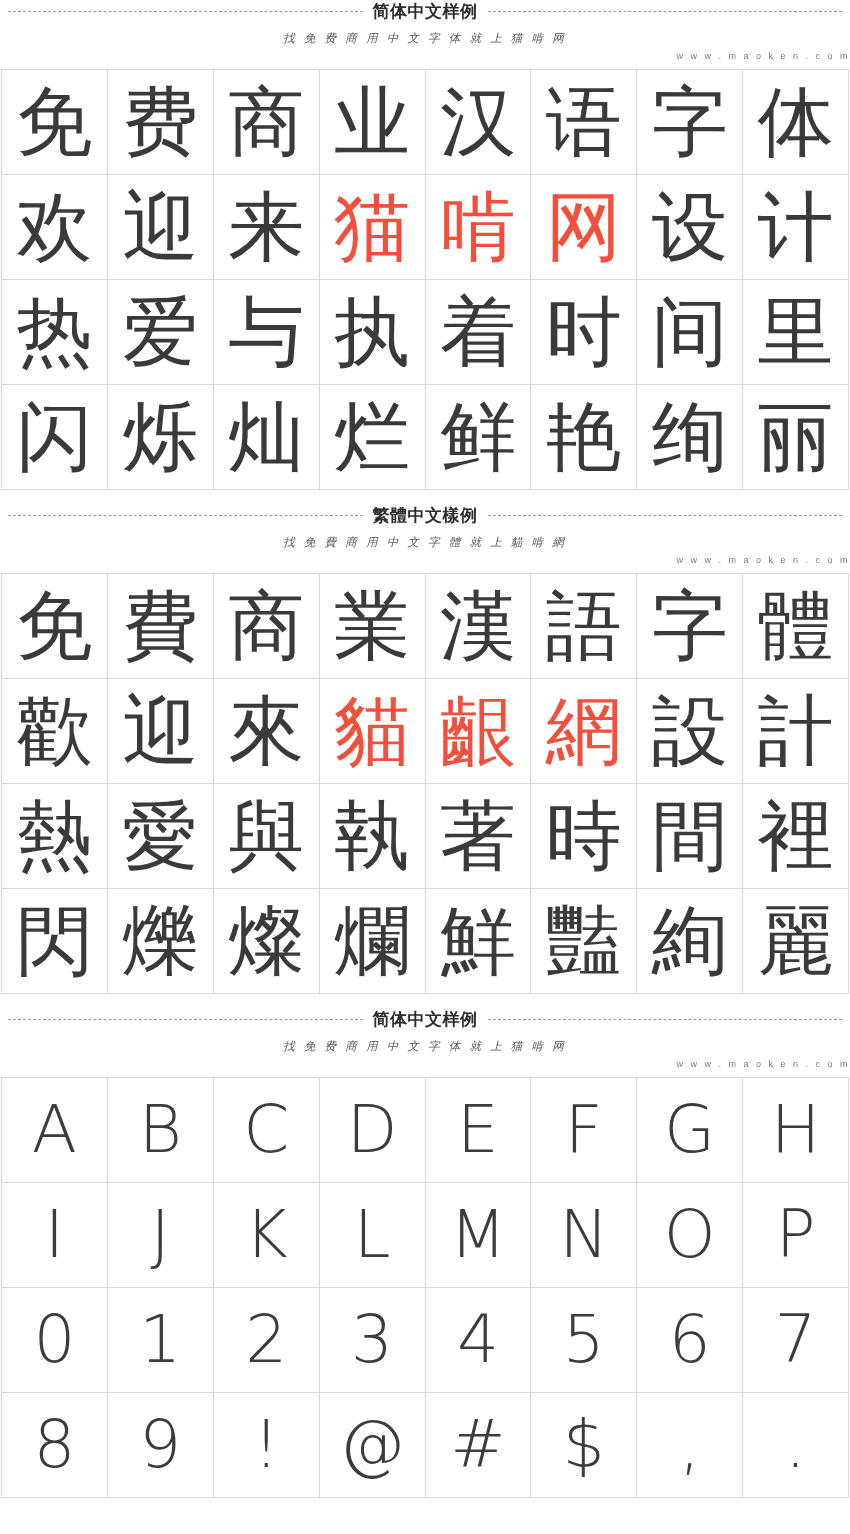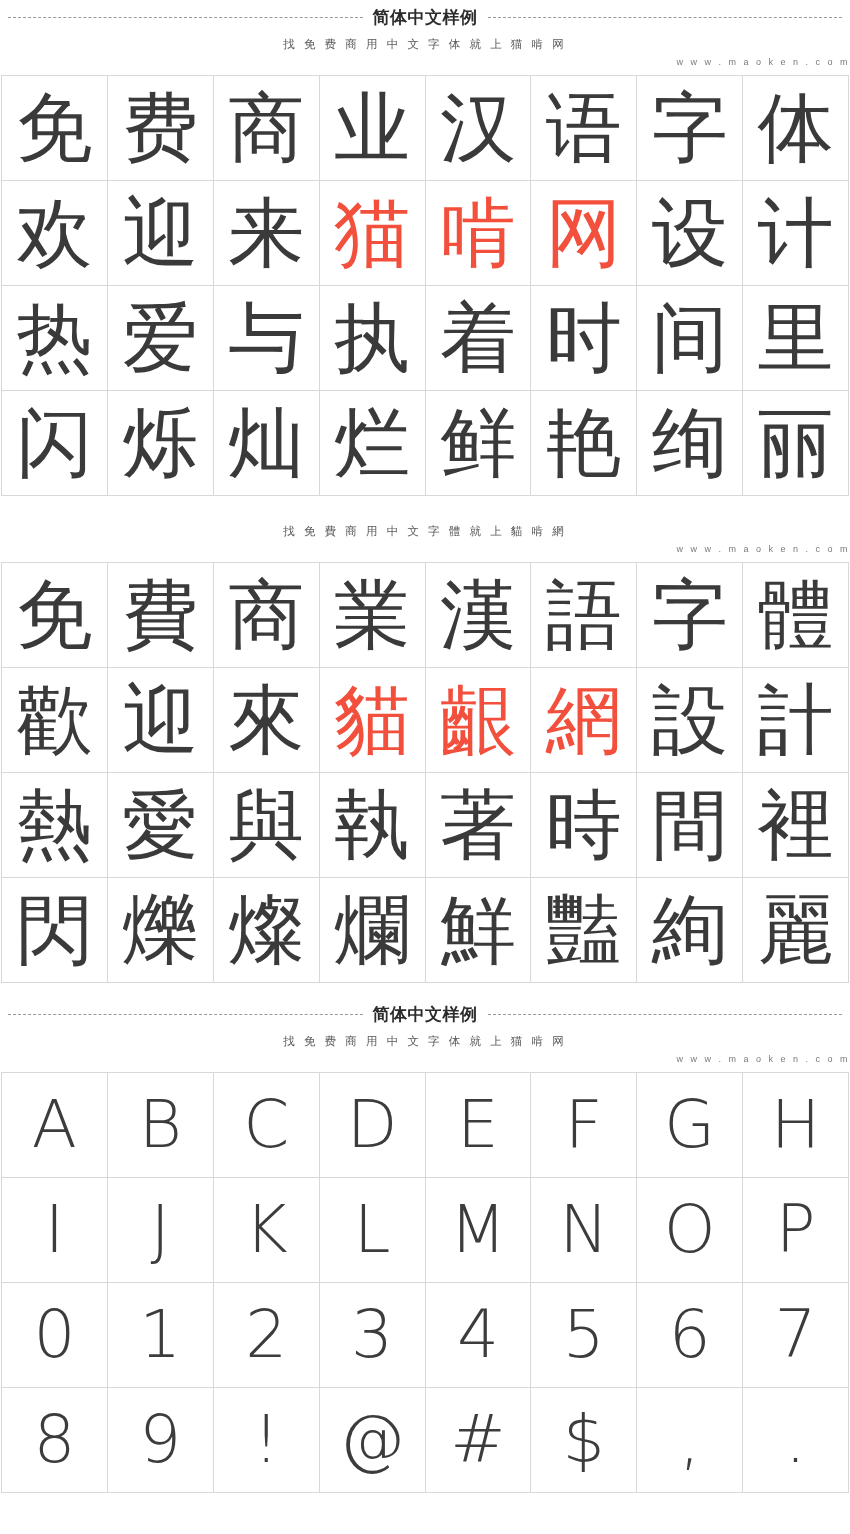--- a/index.html
+++ b/index.html
@@ -15,21 +15,21 @@
   .page {
     width: 850px;
     box-sizing: border-box;
   }
 
   
   .section {
     margin: 0;
   }
   .sec-head {
-    padding-top: 6px;
+    padding-top: 0;
   }
   .sec-title-row {
     display: flex;
     align-items: center;
     justify-content: center;
     gap: 10px;
     padding: 0 8px;
   }
   .rule {
     flex: 1 1 auto;
@@ -42,20 +42,21 @@
     color: #2b2b2b;
     letter-spacing: 0.5px;
     white-space: nowrap;
   }
   .sec-sub1 {
     text-align: center;
     font-size: 11.5px;
     color: #5a5a5a;
     letter-spacing: 3px;
     margin-top: 8px;
+    font-style: italic;
   }
   .sec-sub2 {
     text-align: right;
     font-size: 9px;
     color: #7a7a7a;
     letter-spacing: 2.5px;
     margin-top: 5px;
     margin-bottom: 8px;
   }
 
@@ -215,20 +216,25 @@
             <span>绚</span>
           </div>
           <div class="cell cjk">
             <span>丽</span>
           </div>
         </div>
       </div>
       <div class="sec-gap"></div>
       <div class="section">
         <div class="sec-head">
+          <div class="sec-title-row">
+            <div class="rule"></div>
+            <div class="sec-title">繁體中文樣例</div>
+            <div class="rule"></div>
+          </div>
           <div class="sec-sub1">找 免 費 商 用 中 文 字 體 就 上 貓 啃 網</div>
           <div class="sec-sub2">w w w . m a o k e n . c o m</div>
         </div>
         <div class="grid" style="grid-template-columns: repeat(8, 1fr);">
           <div class="cell cjk">
             <span>免</span>
           </div>
           <div class="cell cjk">
             <span>費</span>
           </div>

